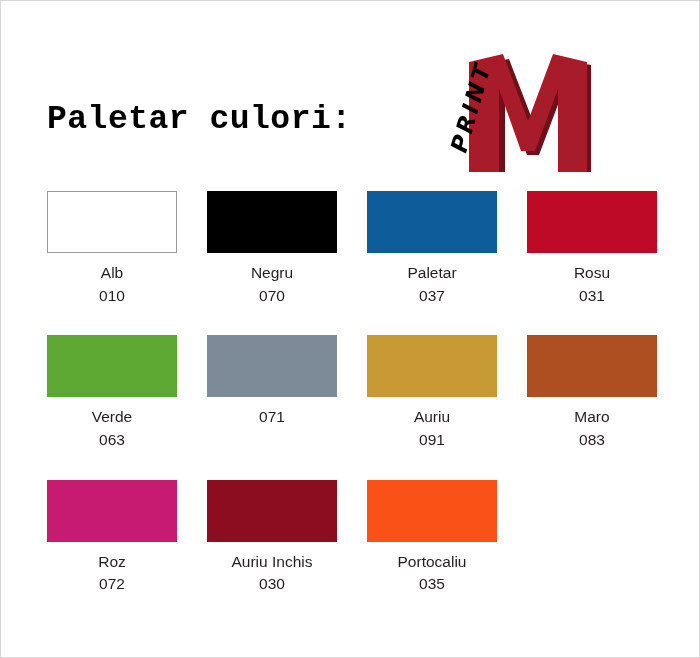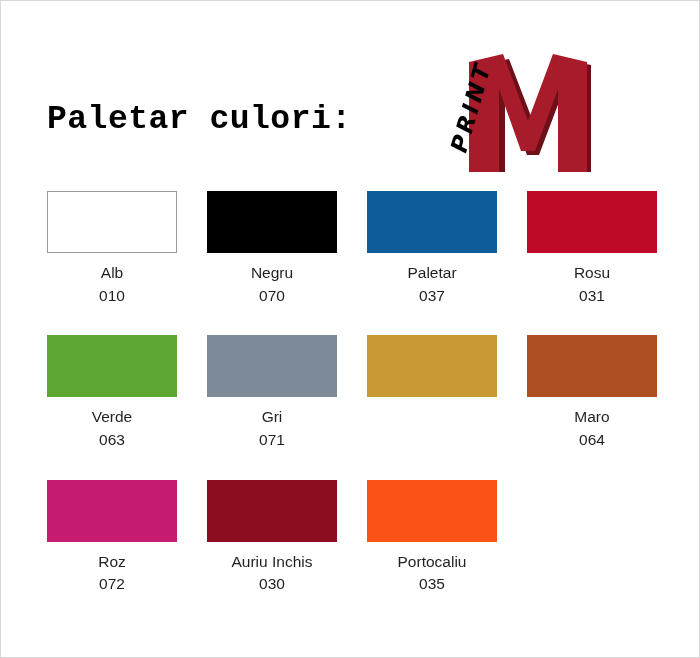--- a/index.html
+++ b/index.html
@@ -159,34 +159,37 @@
       <div class="chip" style="background:#5CA832"></div>
       <div class="cap">
         <span class="nm">Verde</span>
         <span class="cd">063</span>
       </div>
     </div>
 
     <div class="cell">
       <div class="chip" style="background:#7D8B98"></div>
       <div class="cap">
-        <span class="nm">Gri</span>
         <span class="cd">071</span>
       </div>
     </div>
 
     <div class="cell">
       <div class="chip" style="background:#C79A33"></div>
+      <div class="cap">
+        <span class="nm">Auriu</span>
+        <span class="cd">091</span>
+      </div>
     </div>
 
     <div class="cell">
       <div class="chip" style="background:#AD4F21"></div>
       <div class="cap">
         <span class="nm">Maro</span>
-        <span class="cd">064</span>
+        <span class="cd">083</span>
       </div>
     </div>
 
     <div class="cell">
       <div class="chip" style="background:#C71B72"></div>
       <div class="cap">
         <span class="nm">Roz</span>
         <span class="cd">072</span>
       </div>
     </div>

